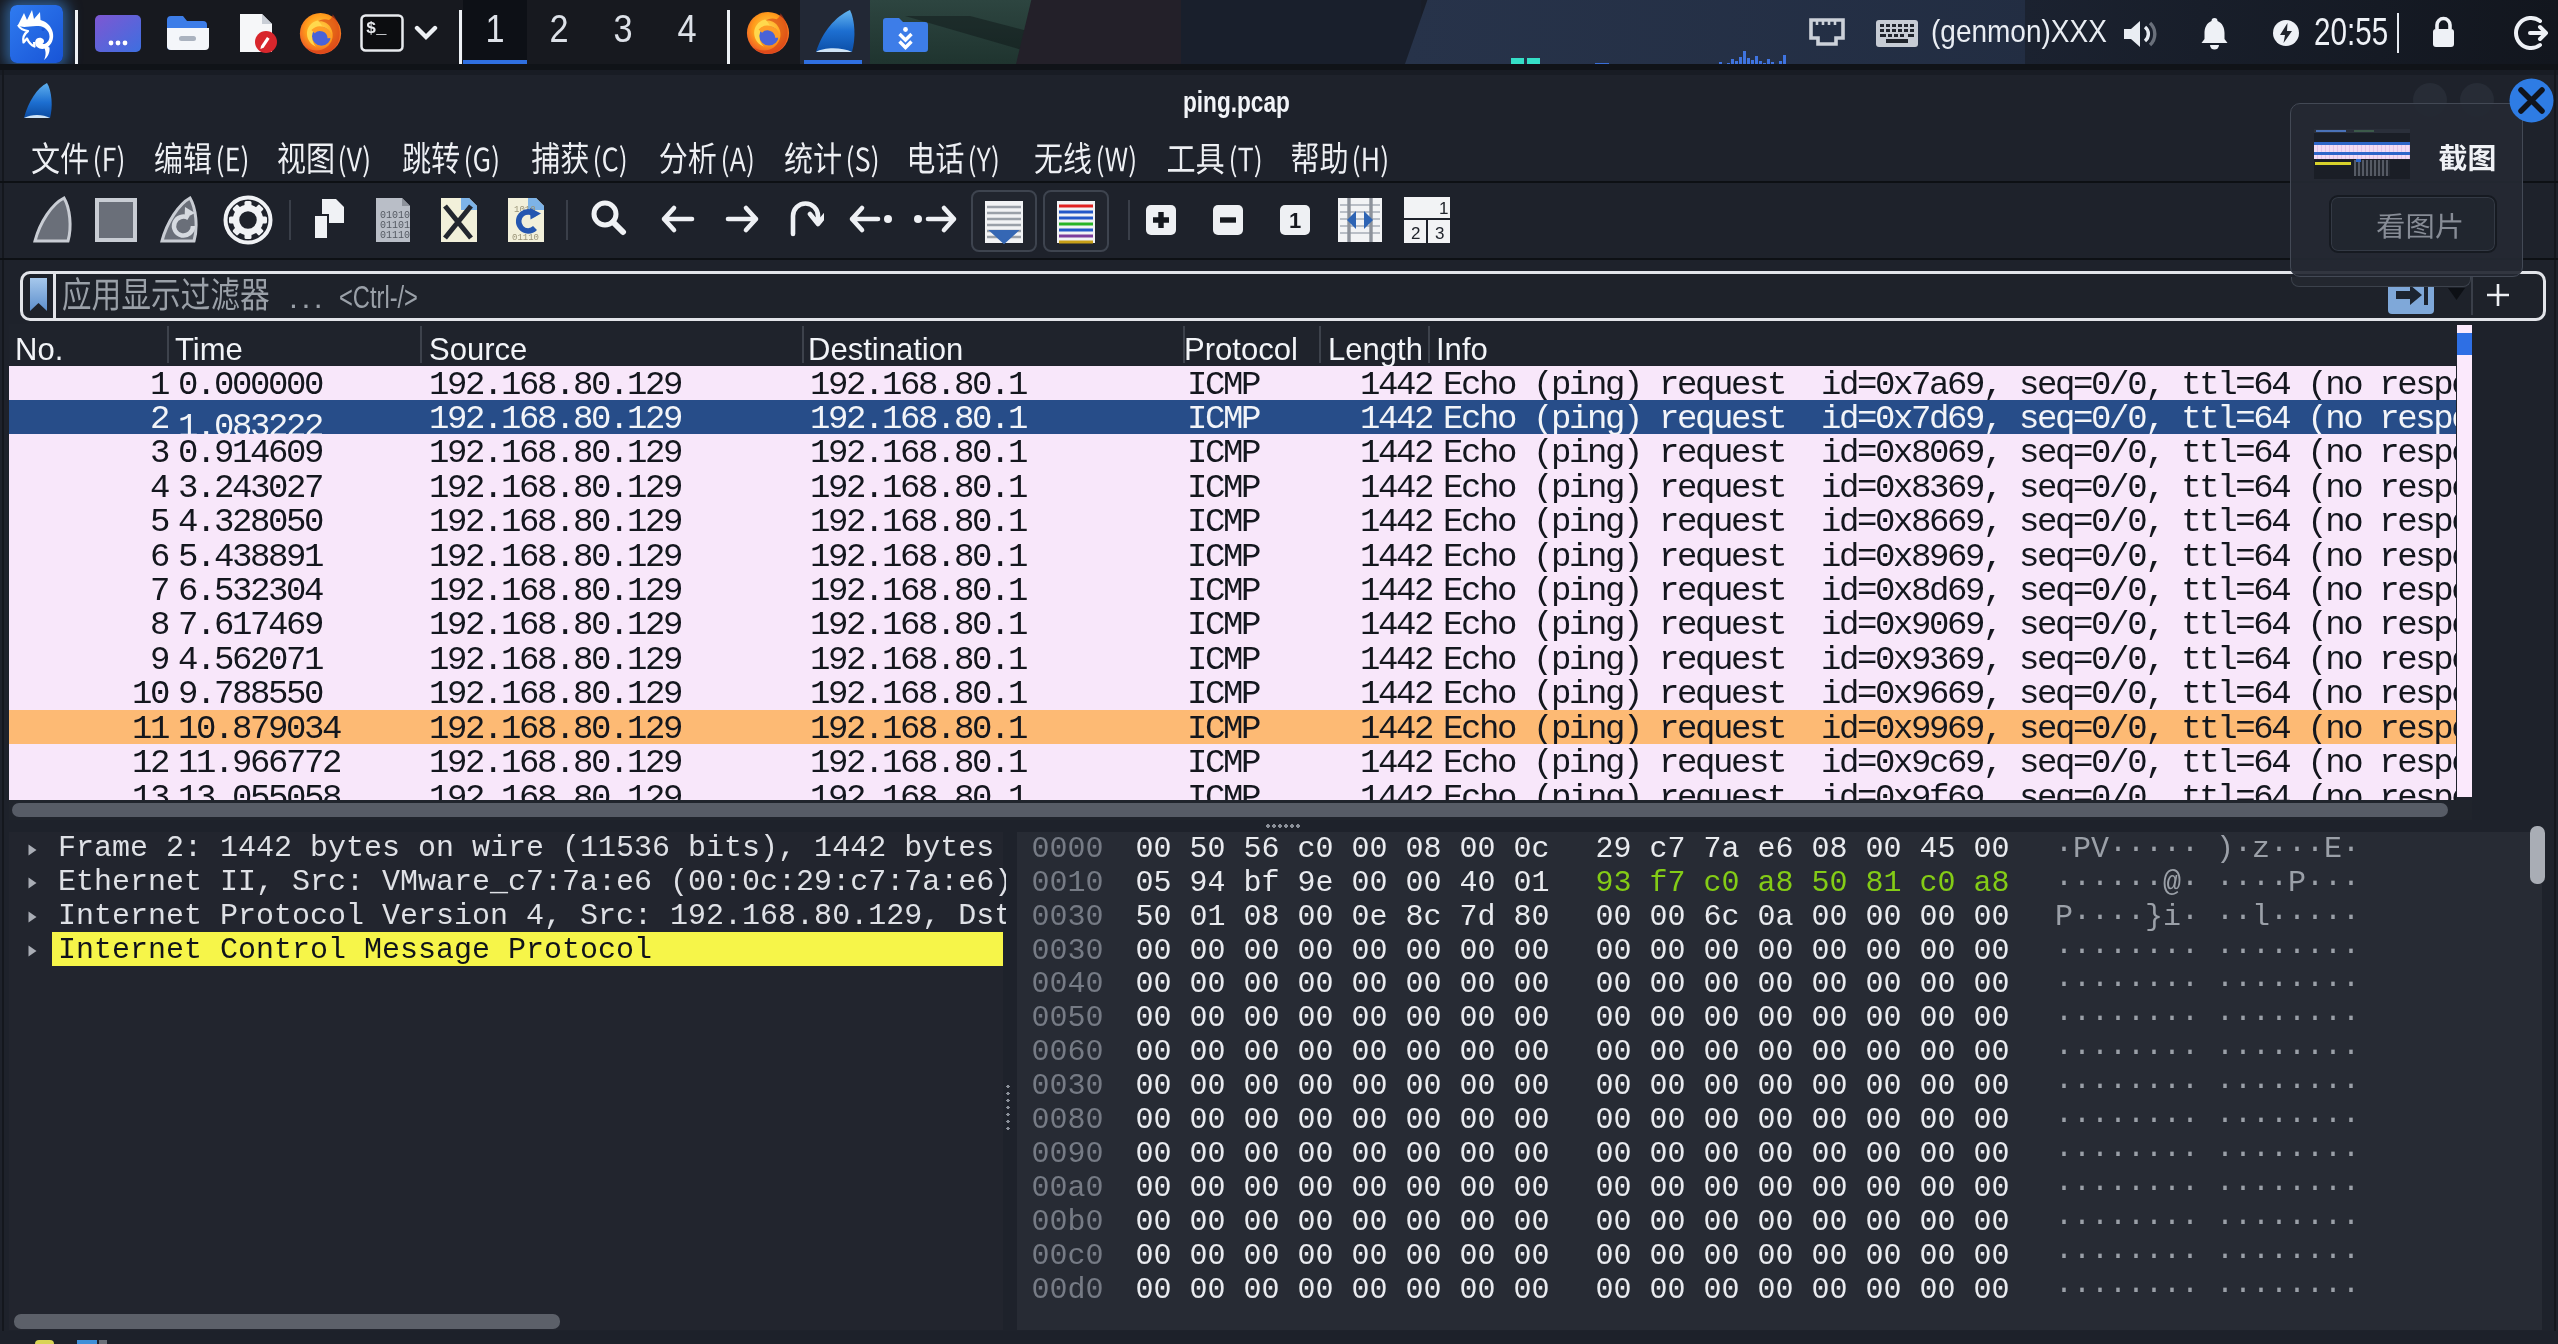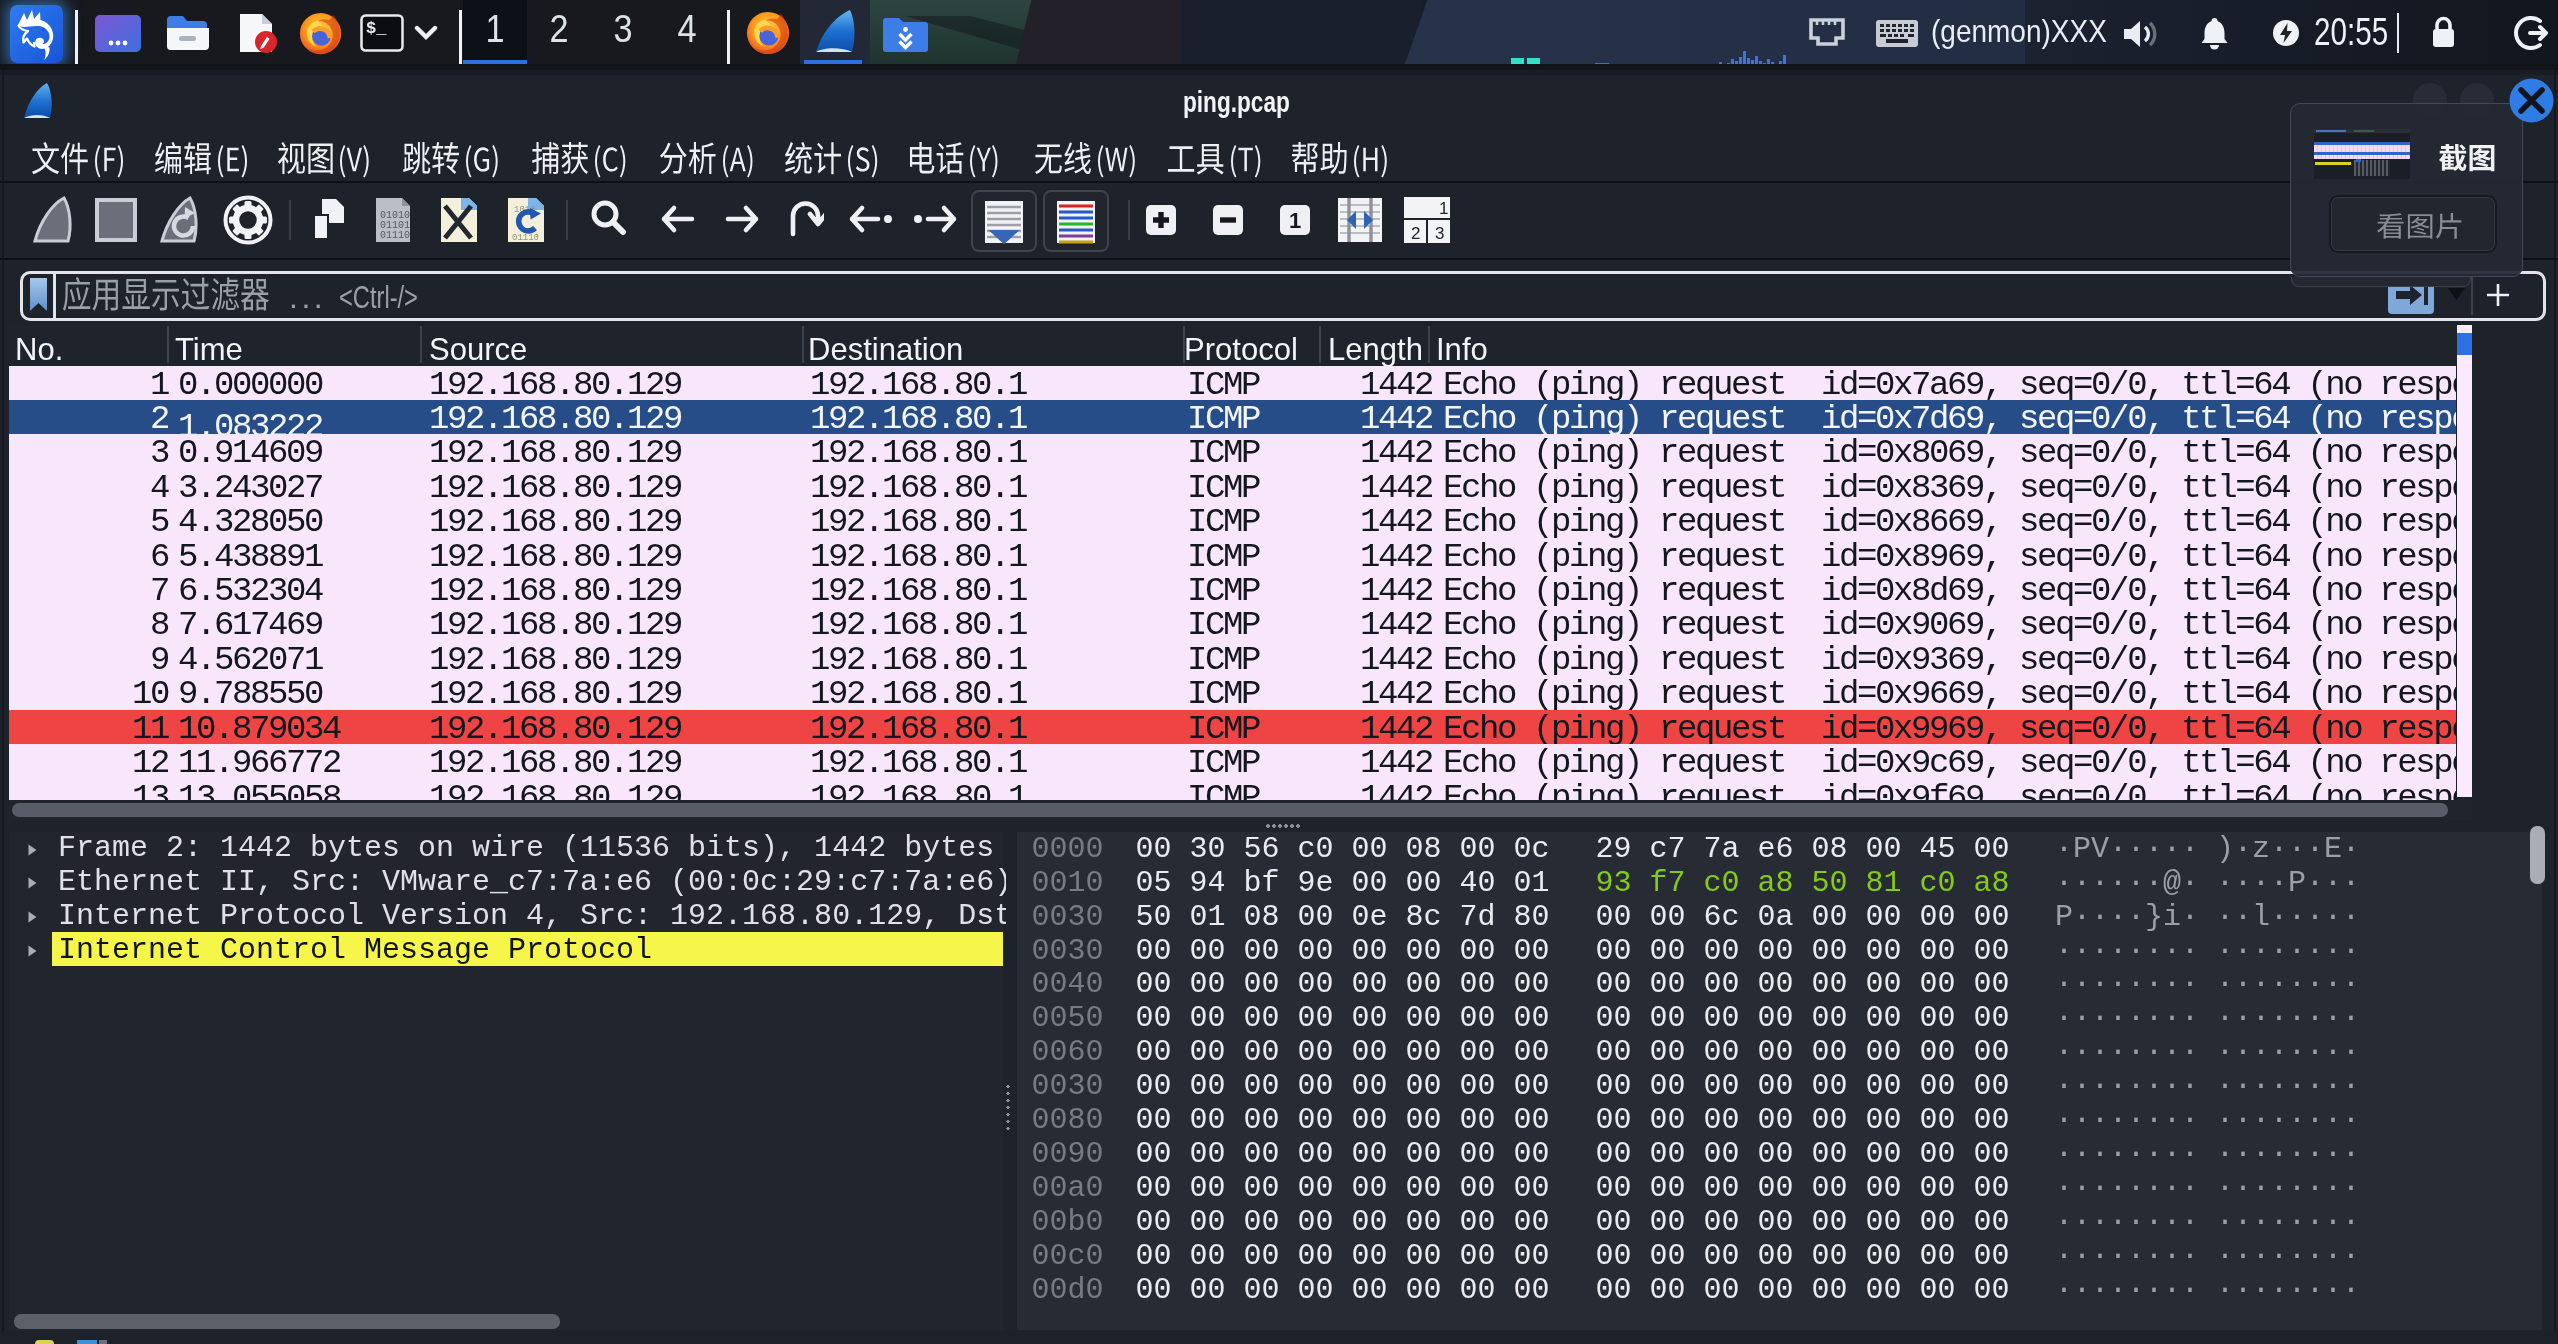--- a/index.html
+++ b/index.html
@@ -572,21 +572,21 @@
     </div>
     <div class="abs" style="left:0;top:309.8px;width:2447px;height:34.42px;background:#f8e7fa;color:#14171e">
       <div class="abs mono" style="right:2288px;top:0px">10</div>
       <div class="abs mono" style="left:169px;top:0px">9.788550</div>
       <div class="abs mono" style="left:420px;top:0px">192.168.80.129</div>
       <div class="abs mono" style="left:801px;top:0px">192.168.80.1</div>
       <div class="abs mono" style="left:1178px;top:0px">ICMP</div>
       <div class="abs mono" style="left:1351px;top:0px">1442</div>
       <div class="abs mono" style="left:1434px;top:0px">Echo (ping) request  id=0x9669, seq=0/0, ttl=64 (no respons</div>
     </div>
-    <div class="abs" style="left:0;top:344.2px;width:2447px;height:34.42px;background:#ef4444;color:#14171e">
+    <div class="abs" style="left:0;top:344.2px;width:2447px;height:34.42px;background:#fdba74;color:#14171e">
       <div class="abs mono" style="right:2288px;top:0px">11</div>
       <div class="abs mono" style="left:169px;top:0px">10.879034</div>
       <div class="abs mono" style="left:420px;top:0px">192.168.80.129</div>
       <div class="abs mono" style="left:801px;top:0px">192.168.80.1</div>
       <div class="abs mono" style="left:1178px;top:0px">ICMP</div>
       <div class="abs mono" style="left:1351px;top:0px">1442</div>
       <div class="abs mono" style="left:1434px;top:0px">Echo (ping) request  id=0x9969, seq=0/0, ttl=64 (no respons</div>
     </div>
     <div class="abs" style="left:0;top:378.6px;width:2447px;height:34.42px;background:#f8e7fa;color:#14171e">
       <div class="abs mono" style="right:2288px;top:0px">12</div>
@@ -627,21 +627,21 @@
 <div class="abs mono2" style="left:58px;top:898.7px;color:#dfe1e6;width:948px;overflow:hidden">Internet Protocol Version 4, Src: 192.168.80.129, Dst</div>
 <div class="abs" style="left:52px;top:931.9px;width:951px;height:34.2px;background:#f6f549"></div>
 <svg class="abs" style="left:27px;top:944.0px" width="11" height="14" viewBox="0 0 11 14">
     <path d="M1.5 1.5 l8 5.5 -8 5.5 Z" fill="#a9adb5"></path>
   </svg>
 <div class="abs mono2" style="left:58px;top:932.5px;color:#10131a;width:948px;overflow:hidden">Internet Control Message Protocol</div>
 <div class="abs" style="left:14px;top:1314px;width:546px;height:15px;background:#5c6069;border-radius:7px"></div>
 <div class="abs" style="left:1006px;top:1083px;width:4px;height:48px;background:radial-gradient(circle 2px, #8a8f98 1.6px, transparent 1.8px) 0 0/4px 7px repeat-y"></div>
 <div class="abs" style="left:1017px;top:832px;width:1525px;height:498px;background:#272b34"></div>
 <div class="abs mono2" style="left:1031.5px;top:831.8px;color:#767b85">0000</div>
-<div class="abs mono2" style="left:1135.5px;top:831.8px;color:#e9ebef">00 30 56 c0 00 08 00 0c</div>
+<div class="abs mono2" style="left:1135.5px;top:831.8px;color:#e9ebef">00 50 56 c0 00 08 00 0c</div>
 <div class="abs mono2" style="left:1595.5px;top:831.8px;color:#e9ebef">29 c7 7a e6 08 00 45 00</div>
 <div class="abs mono2" style="left:2055px;top:831.8px;color:#9ba0a8">·PV·····</div>
 <div class="abs mono2" style="left:2216px;top:831.8px;color:#9ba0a8">)·z···E·</div>
 <div class="abs mono2" style="left:1031.5px;top:865.7px;color:#767b85">0010</div>
 <div class="abs mono2" style="left:1135.5px;top:865.7px;color:#e9ebef">05 94 bf 9e 00 00 40 01</div>
 <div class="abs mono2" style="left:1595.5px;top:865.7px;color:#84cc16">93 f7 c0 a8 50 81 c0 a8</div>
 <div class="abs mono2" style="left:2055px;top:865.7px;color:#9ba0a8">······@·</div>
 <div class="abs mono2" style="left:2216px;top:865.7px;color:#9ba0a8">····P···</div>
 <div class="abs mono2" style="left:1031.5px;top:899.6px;color:#767b85">0030</div>
 <div class="abs mono2" style="left:1135.5px;top:899.6px;color:#e9ebef">50 01 08 00 0e 8c 7d 80</div>

